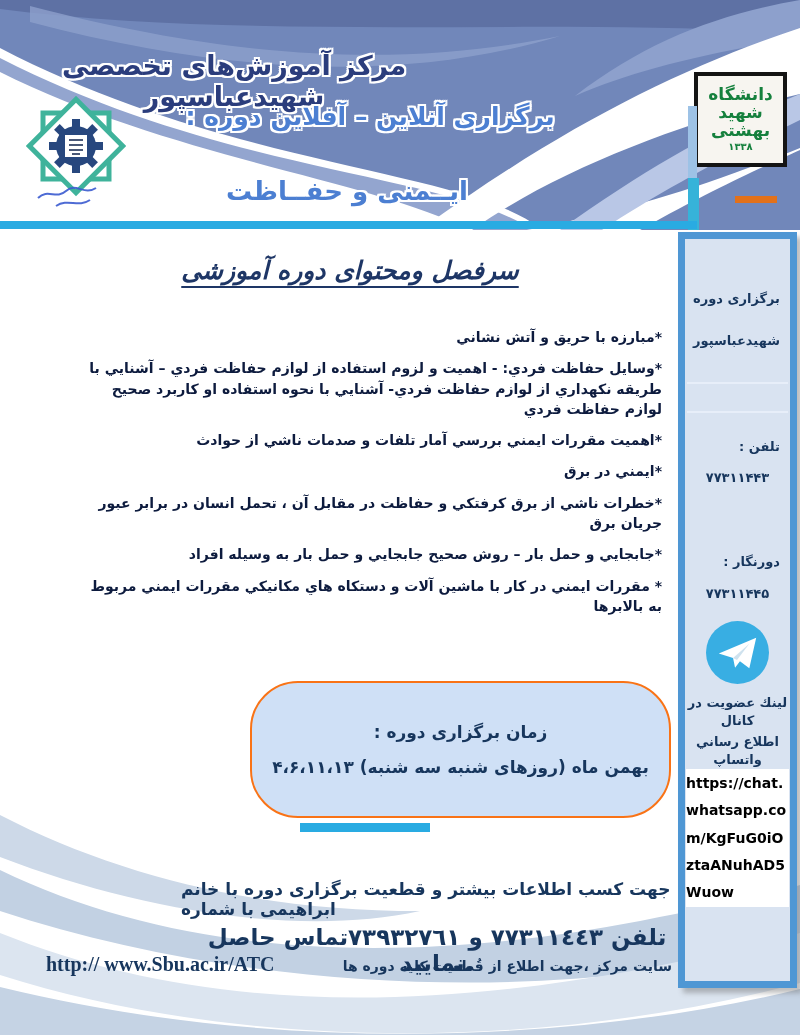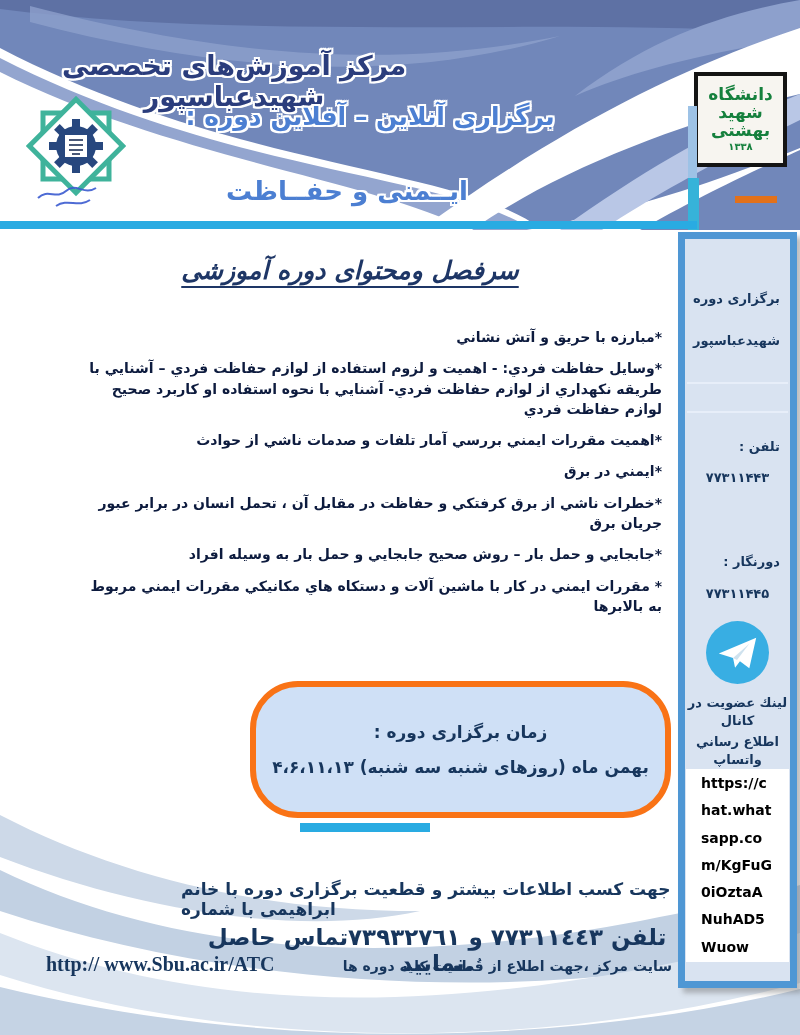--- a/index.html
+++ b/index.html
@@ -35,38 +35,38 @@
   .heading{left:150px;top:256px;width:400px;text-align:center;direction:rtl;
            font-size:25px;font-weight:bold;font-style:italic;color:#1e3666;
            text-decoration:underline;text-underline-offset:7px;}
   .topics{left:72px;top:327px;width:590px;direction:rtl;text-align:right;
           color:#0d1b3e;font-size:14px;font-weight:bold;line-height:1.45;}
   .topics .t{margin-bottom:11px;}
   .pill{background:#cfe0f6;display:flex;flex-direction:column;align-items:center;
         justify-content:center;color:#17365d;font-weight:bold;}
   .code-pill{left:37px;top:606px;width:221px;height:82px;border:3px solid #2d4e91;border-radius:40px;
              font-size:17px;}
-  .date-pill{left:250px;top:681px;width:421px;height:137px;border:6px solid #f97316;border-radius:48px;
+  .date-pill{left:250px;top:681px;width:421px;height:137px;border:2px solid #f97316;border-radius:48px;
              font-size:17px;gap:15px;}
   .cyan-underline{left:300px;top:823px;width:130px;height:9px;background:#29abe2;}
 
   
   .sidebar{left:678px;top:232px;width:119px;height:756px;background:#d9e3f1;
            border:7px solid #4f97d4;box-shadow:5px 5px 5px rgba(110,110,110,.45);z-index:5;}
   .sidebar .in{position:absolute;width:105px;color:#17365d;font-weight:bold;font-size:13px;
                direction:rtl;}
   .sb-right{text-align:right;padding-right:10px;}
   .sb-center{text-align:center;}
   .sb-num{font-size:16px;letter-spacing:1px;text-align:center;}
   .sb-div{position:absolute;left:2px;width:101px;height:2px;background:#e7eef9;}
   .tg{position:absolute;left:21px;}
   .sb-note{font-weight:normal;font-size:13px;line-height:1.4;color:#1c3f77;}
   .sb-url{position:absolute;left:1px;width:103px;background:#ffffff;color:#000;
           font-size:14px;font-weight:bold;line-height:1.95;word-break:break-all;
-          direction:ltr;text-align:left;padding:1px 15px;}
+          direction:ltr;text-align:left;padding:1px 0;}
 
   
   .f-line1{left:181px;top:879px;width:512px;direction:rtl;text-align:left;
            font-size:17px;font-weight:bold;color:#17365d;}
   .f-line2{left:181px;top:924px;width:512px;direction:ltr;text-align:center;
            font-size:23px;font-weight:bold;color:#17365d;}
   .f-link{left:46px;top:953px;font-family:"Liberation Serif",serif;font-size:20px;
           font-weight:bold;color:#17365d;text-decoration:none;}
   .f-note{right:128px;top:958px;direction:rtl;font-size:14px;font-weight:bold;color:#17365d;}
 </style>

